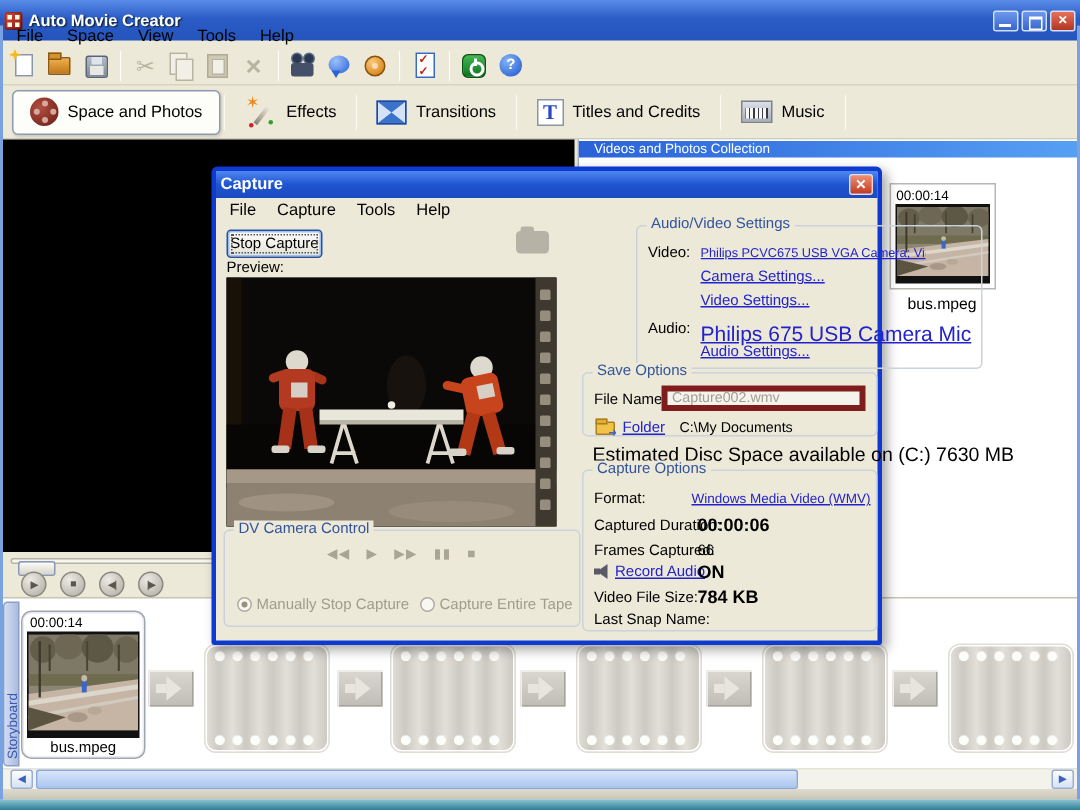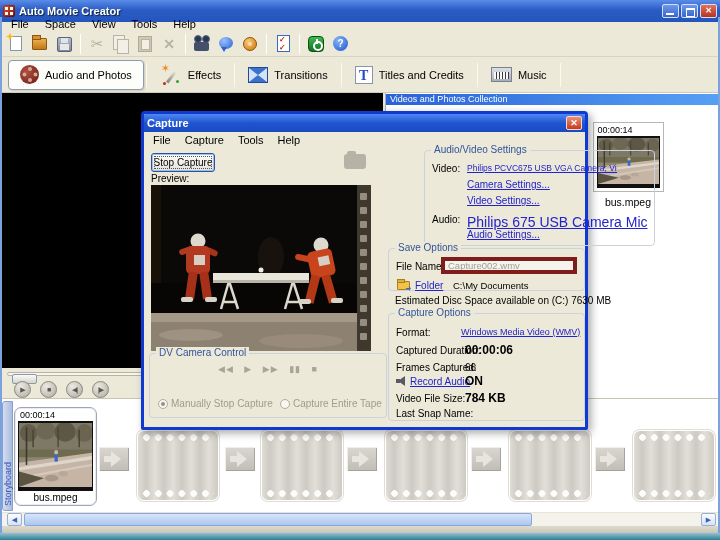--- a/index.html
+++ b/index.html
@@ -1,20 +1,20 @@
 <!DOCTYPE html>
 <html><head>
 <meta charset="utf-8">
 <style>
   html,body{margin:0;padding:0;background:#888;}
   *{box-sizing:border-box;}
   .app{position:relative;width:720px;height:540px;background:#ece9d8;overflow:hidden;
        font-family:"Liberation Sans",sans-serif;font-size:11px;color:#000;}
   
-  .tb{position:absolute;left:0;top:0;right:0;height:22px;display:flex;align-items:center;
+  .tb{position:absolute;left:0;top:0;right:0;height:27px;display:flex;align-items:center;
       background:linear-gradient(#5a8ce8,#2b5cc6 45%,#2454bc);padding:0 3px;}
   .tb-icon{width:12px;height:12px;margin-right:4px;border-radius:2px;
       background:linear-gradient(135deg,#e05040,#7a1410);box-shadow:inset 0 0 0 1px #00000044;position:relative;}
   .tb-icon::after{content:"";position:absolute;left:2px;top:2px;width:3px;height:3px;background:#ffd;box-shadow:5px 0 #ffd,0 5px #ffd,5px 5px #ffd;}
   .tb-title{flex:1;color:#fff;font-weight:bold;text-shadow:1px 1px 1px #123;}
   .wb{width:17px;height:14px;margin-left:2px;border:1px solid #cfe0f8;border-radius:2px;color:#fff;
       font-size:8px;line-height:12px;text-align:center;background:linear-gradient(#6d98ec,#3a66cc);position:relative;}
   .wb.min::after{content:"";position:absolute;left:3px;bottom:2px;width:8px;height:2px;background:#fff;}
   .wb.rst::after{content:"";position:absolute;left:4px;top:3px;width:7px;height:6px;border:1px solid #fff;border-top-width:2px;}
   .wb.cls{background:linear-gradient(#e57058,#b23622);}
@@ -67,21 +67,21 @@
   .mic{width:21px;height:15px;background:linear-gradient(#dcdfe6,#a8aeba);border:1px solid #7a828e;position:relative;}
   .mic::before{content:"";position:absolute;left:2px;right:2px;bottom:2px;height:7px;
       background:repeating-linear-gradient(90deg,#f8f8f4 0 2px,#3a3a44 2px 3px);}
   .expic{position:relative;width:22px;height:20px;}
   .expic .reel{position:absolute;left:0;bottom:0;}
   .garr{position:absolute;right:1px;top:0;width:0;height:0;border-left:5px solid transparent;border-right:5px solid transparent;border-bottom:8px solid #18a018;}
   .garr::after{content:"";position:absolute;left:-2px;top:8px;width:4px;height:5px;background:#18a018;}
   
   .stage{position:absolute;left:2px;top:93px;width:381px;height:275px;background:#000;}
   .coll{position:absolute;left:385px;top:93px;width:333px;height:434px;background:#fff;border-left:1px solid #9ab0d8;}
-  .collhd{position:absolute;left:0;top:1px;right:0;height:11px;color:#fff;font-size:9px;line-height:11px;padding-left:4px;
+  .collhd{position:absolute;left:0;top:1px;right:0;height:11px;color:#fff;font-size:9px;line-height:11px;padding-left:10px;
       background:linear-gradient(90deg,#2a62d8,#56a0f4);}
   .citem{position:absolute;left:205px;top:29px;width:74px;}
   .ccard{width:71px;border:1px solid #b4b8b0;background:#fff;padding:1px 3px 3px;margin:0 auto;}
   .cdur{font-size:9px;padding:1px 0 1px 1px;}
   .thumbf{background:#111;padding:2px 1px;}
   .clabel{text-align:center;font-size:10.5px;padding-top:4px;}
   
   .ctrls{position:absolute;left:2px;top:368px;width:381px;height:30px;background:#ece9d8;}
   .sl-track{position:absolute;left:5px;top:4px;width:370px;height:4px;background:#f6f5ee;border:1px solid #b8b4a4;border-radius:2px;}
   .sl-thumb{position:absolute;left:4px;top:1px;width:25px;height:10px;background:linear-gradient(#fbfbf8,#d8d5c8);border:1px solid #8a98b8;border-radius:2px;}
@@ -219,21 +219,21 @@
         <span class="pwr"></span>
       </span>
     <span class="tbtn">
         <span class="hlp">?</span>
       </span>
   </div>
 
   <div class="tabbar">
     <div class="tab active">
       <span class="reel"></span>
-      <span>Audio and Photos</span>
+      <span>Space and Photos</span>
     </div>
     <div class="tabsep"></div>
     <div class="tab">
       <span class="wand">
           <span class="dot"></span>
         </span>
       <span>Effects</span>
     </div>
     <div class="tabsep"></div>
     <div class="tab">
@@ -452,21 +452,21 @@
         <span class="abs lnk" style="left:42px;top:78px;">Audio Settings...</span>
       </div>
 
       <div class="grp" style="left:244px;top:101px;width:197px;height:43px;">
         <span class="cap">Save Options</span>
         <span class="abs" style="left:7px;top:12px;">File Name:</span>
         <input class="inp" disabled="" value="Capture002.wmv" style="">
         <span class="foldico" style="left:8px;top:32px;"></span>
         <span class="abs lnk" style="left:26px;top:31px;">Folder</span>
         <span class="abs" style="left:64px;top:31px;font-size:9.5px;">C:\My Documents</span>
-        <span class="abs nowrap" style="left:6px;top:46px;font-size:10px;">Estimated Disc Space available on (C:) 7630 MB</span>
+        <span class="abs nowrap" style="left:6px;top:46px;font-size:13px;">Estimated Disc Space available on (C:) 7630 MB</span>
       </div>
 
       <div class="grp" style="left:244px;top:166px;width:197px;height:108px;">
         <span class="cap">Capture Options</span>
         <span class="abs" style="left:7px;top:13px;">Format:</span>
         <span class="abs lnk" style="left:72px;top:13px;font-size:9px;">Windows Media Video (WMV)</span>
         <span class="abs" style="left:7px;top:31px;">Captured Duration:</span>
         <span class="abs bigval" style="left:76px;top:29px;">00:00:06</span>
         <span class="abs" style="left:7px;top:48px;">Frames Captured:</span>
         <span class="abs" style="left:76px;top:48px;">66</span>

